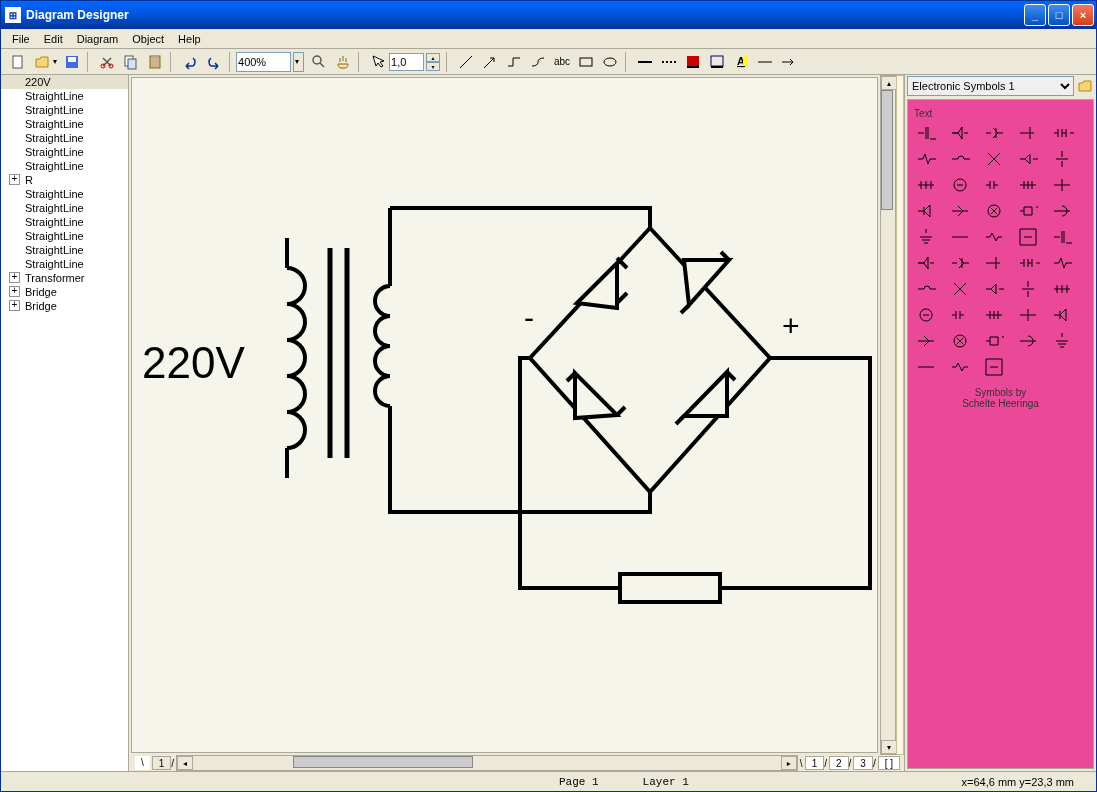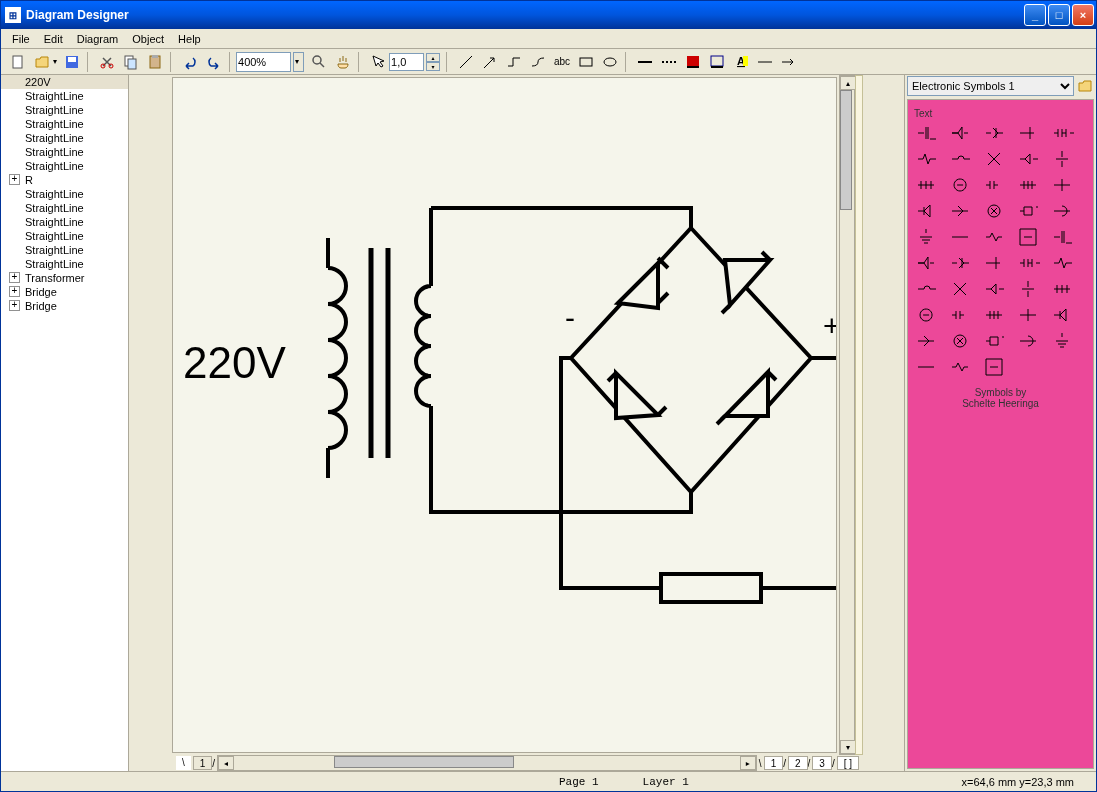--- a/index.html
+++ b/index.html
@@ -18,21 +18,21 @@
   
   .toolbar { height: 26px; background: #ece9d8; display: flex; align-items: center; padding: 2px 4px; border-bottom: 1px solid #aca899; gap: 2px; }
   .toolbar .sep { width: 1px; height: 20px; background: #aca899; margin: 0 4px; }
   .tbtn { width: 22px; height: 22px; display: flex; align-items: center; justify-content: flex-end; cursor: pointer; border: 1px solid transparent; }
   .tbtn svg { width: 16px; height: 16px; }
   .zoom-select { width: 55px; height: 20px; border:1px solid #7f9db9; font-size:11px; padding:1px; }
   .num-input { width: 35px; height: 18px; border:1px solid #7f9db9; font-size:11px; padding:1px; }
   .spinner { display:flex; flex-direction:column; }
   .spinner .sp { width:14px; height:9px; border:1px solid #7f9db9; font-size:6px; text-align:center; background:#ece9d8; cursor:pointer; }
   
-  .body-area { flex: 1; display: flex; overflow: hidden; gap: 41px; }
+  .body-area { flex: 1; display: flex; overflow: hidden; }
   
   .left-panel { width: 128px; background: #fff; border-right: 1px solid #aca899; overflow-y: auto; font-size: 11px; }
   .tree-item { padding: 1px 4px 1px 24px; white-space: nowrap; cursor: pointer; position:relative; }
   .tree-item.selected { background:#e6e1cf; }
   .tree-item.expandable::before { content:"+"; position:absolute; left:8px; top:1px; width:9px; height:9px; border:1px solid #919191; text-align:center; line-height:8px; font-size:10px; background:#fff; }
   
   .canvas-area { flex: 1; display: flex; flex-direction: column; background:#ece9d8; }
   .canvas-wrap { flex:1; position:relative; overflow:auto; margin:2px; border:1px solid #aca899; background:#f5f5eb;}
   .circuit { position:absolute; left:0; top:0; }
   

